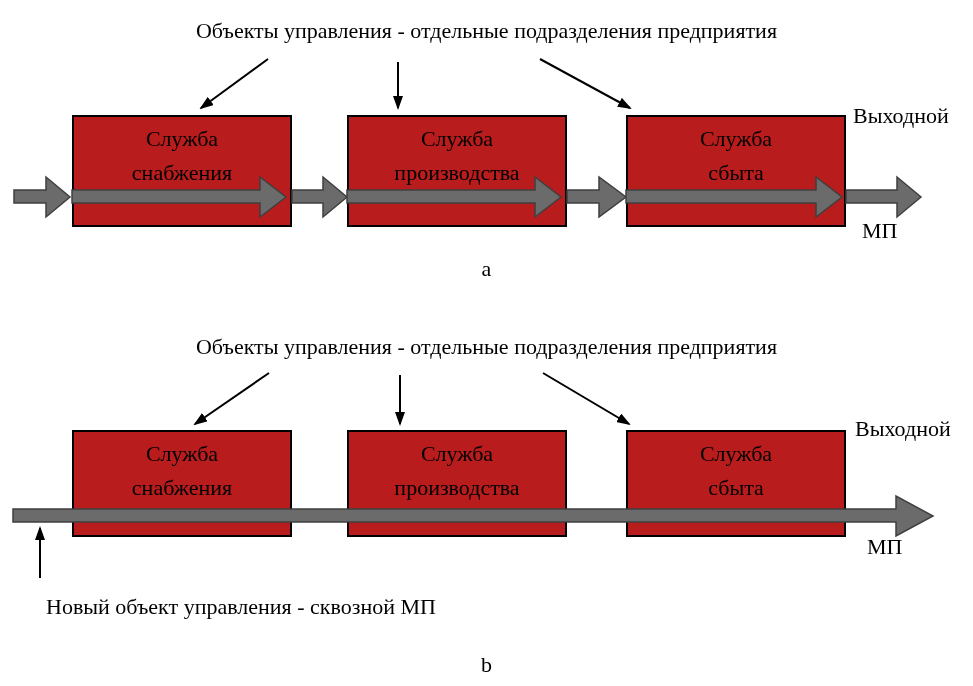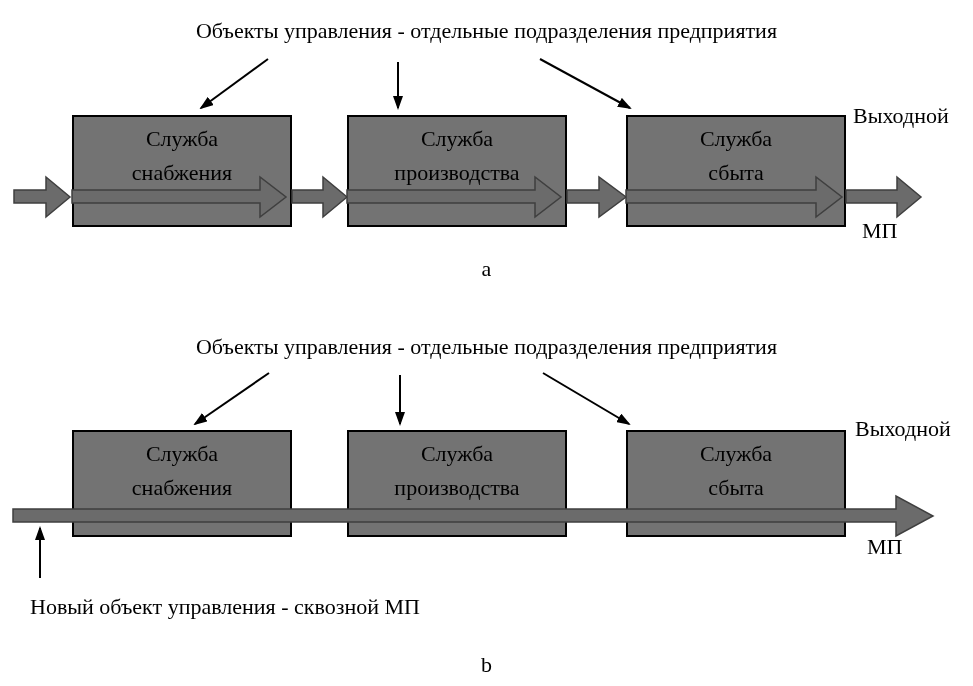--- a/index.html
+++ b/index.html
@@ -5,21 +5,21 @@
   html,body{margin:0;padding:0;background:#ffffff;}
   .stage{
     position:relative;width:973px;height:678px;background:#ffffff;
     font-family:"Liberation Serif","DejaVu Serif",serif;color:#000000;overflow:hidden;
   }
   .annotation-title{
     position:absolute;left:40px;width:893px;text-align:center;
     font-size:22px;white-space:nowrap;
   }
   .box{
-    position:absolute;width:220px;box-sizing:border-box;background:#737373;
+    position:absolute;width:220px;box-sizing:border-box;background:#b91c1c;
     border:2px solid #000000;z-index:1;
   }
   .box-a{top:115px;height:112px;}
   .box-b{top:430px;height:107px;}
   .box-label{margin-top:5px;text-align:center;font-size:22px;line-height:34px;}
   .side-label{position:absolute;font-size:22px;white-space:nowrap;}
   .caption{position:absolute;left:0;width:973px;text-align:center;font-size:22px;}
   .overlay{position:absolute;left:0;top:0;z-index:2;pointer-events:none;}
 </style>
 </head>
@@ -68,21 +68,21 @@
   </div>
   <div class="box box-b" style="left:626px">
     <div class="box-label">
       <div>Служба</div>
       <div>сбыта</div>
     </div>
   </div>
 
   <div class="side-label" style="left:855px;top:416px">Выходной</div>
   <div class="side-label" style="left:867px;top:534px">МП</div>
-  <div class="side-label" style="left:30px;top:594px">Новый объект управления - сквозной МП</div>
+  <div class="side-label" style="left:46px;top:594px">Новый объект управления - сквозной МП</div>
   <div class="caption" style="top:652px">b</div>
 
   <svg class="overlay" width="973" height="686" viewBox="0 0 973 686">
     <defs>
       <marker id="arrowhead" markerUnits="userSpaceOnUse" markerWidth="14" markerHeight="10" refX="12" refY="5" orient="auto">
         <path d="M0,0 L14,5 L0,10 Z" fill="#000000"></path>
       </marker>
     </defs>
 
     <line x1="268" y1="59" x2="201" y2="108" stroke-width="2" marker-end="url(#arrowhead)" stroke="#000000"></line>

